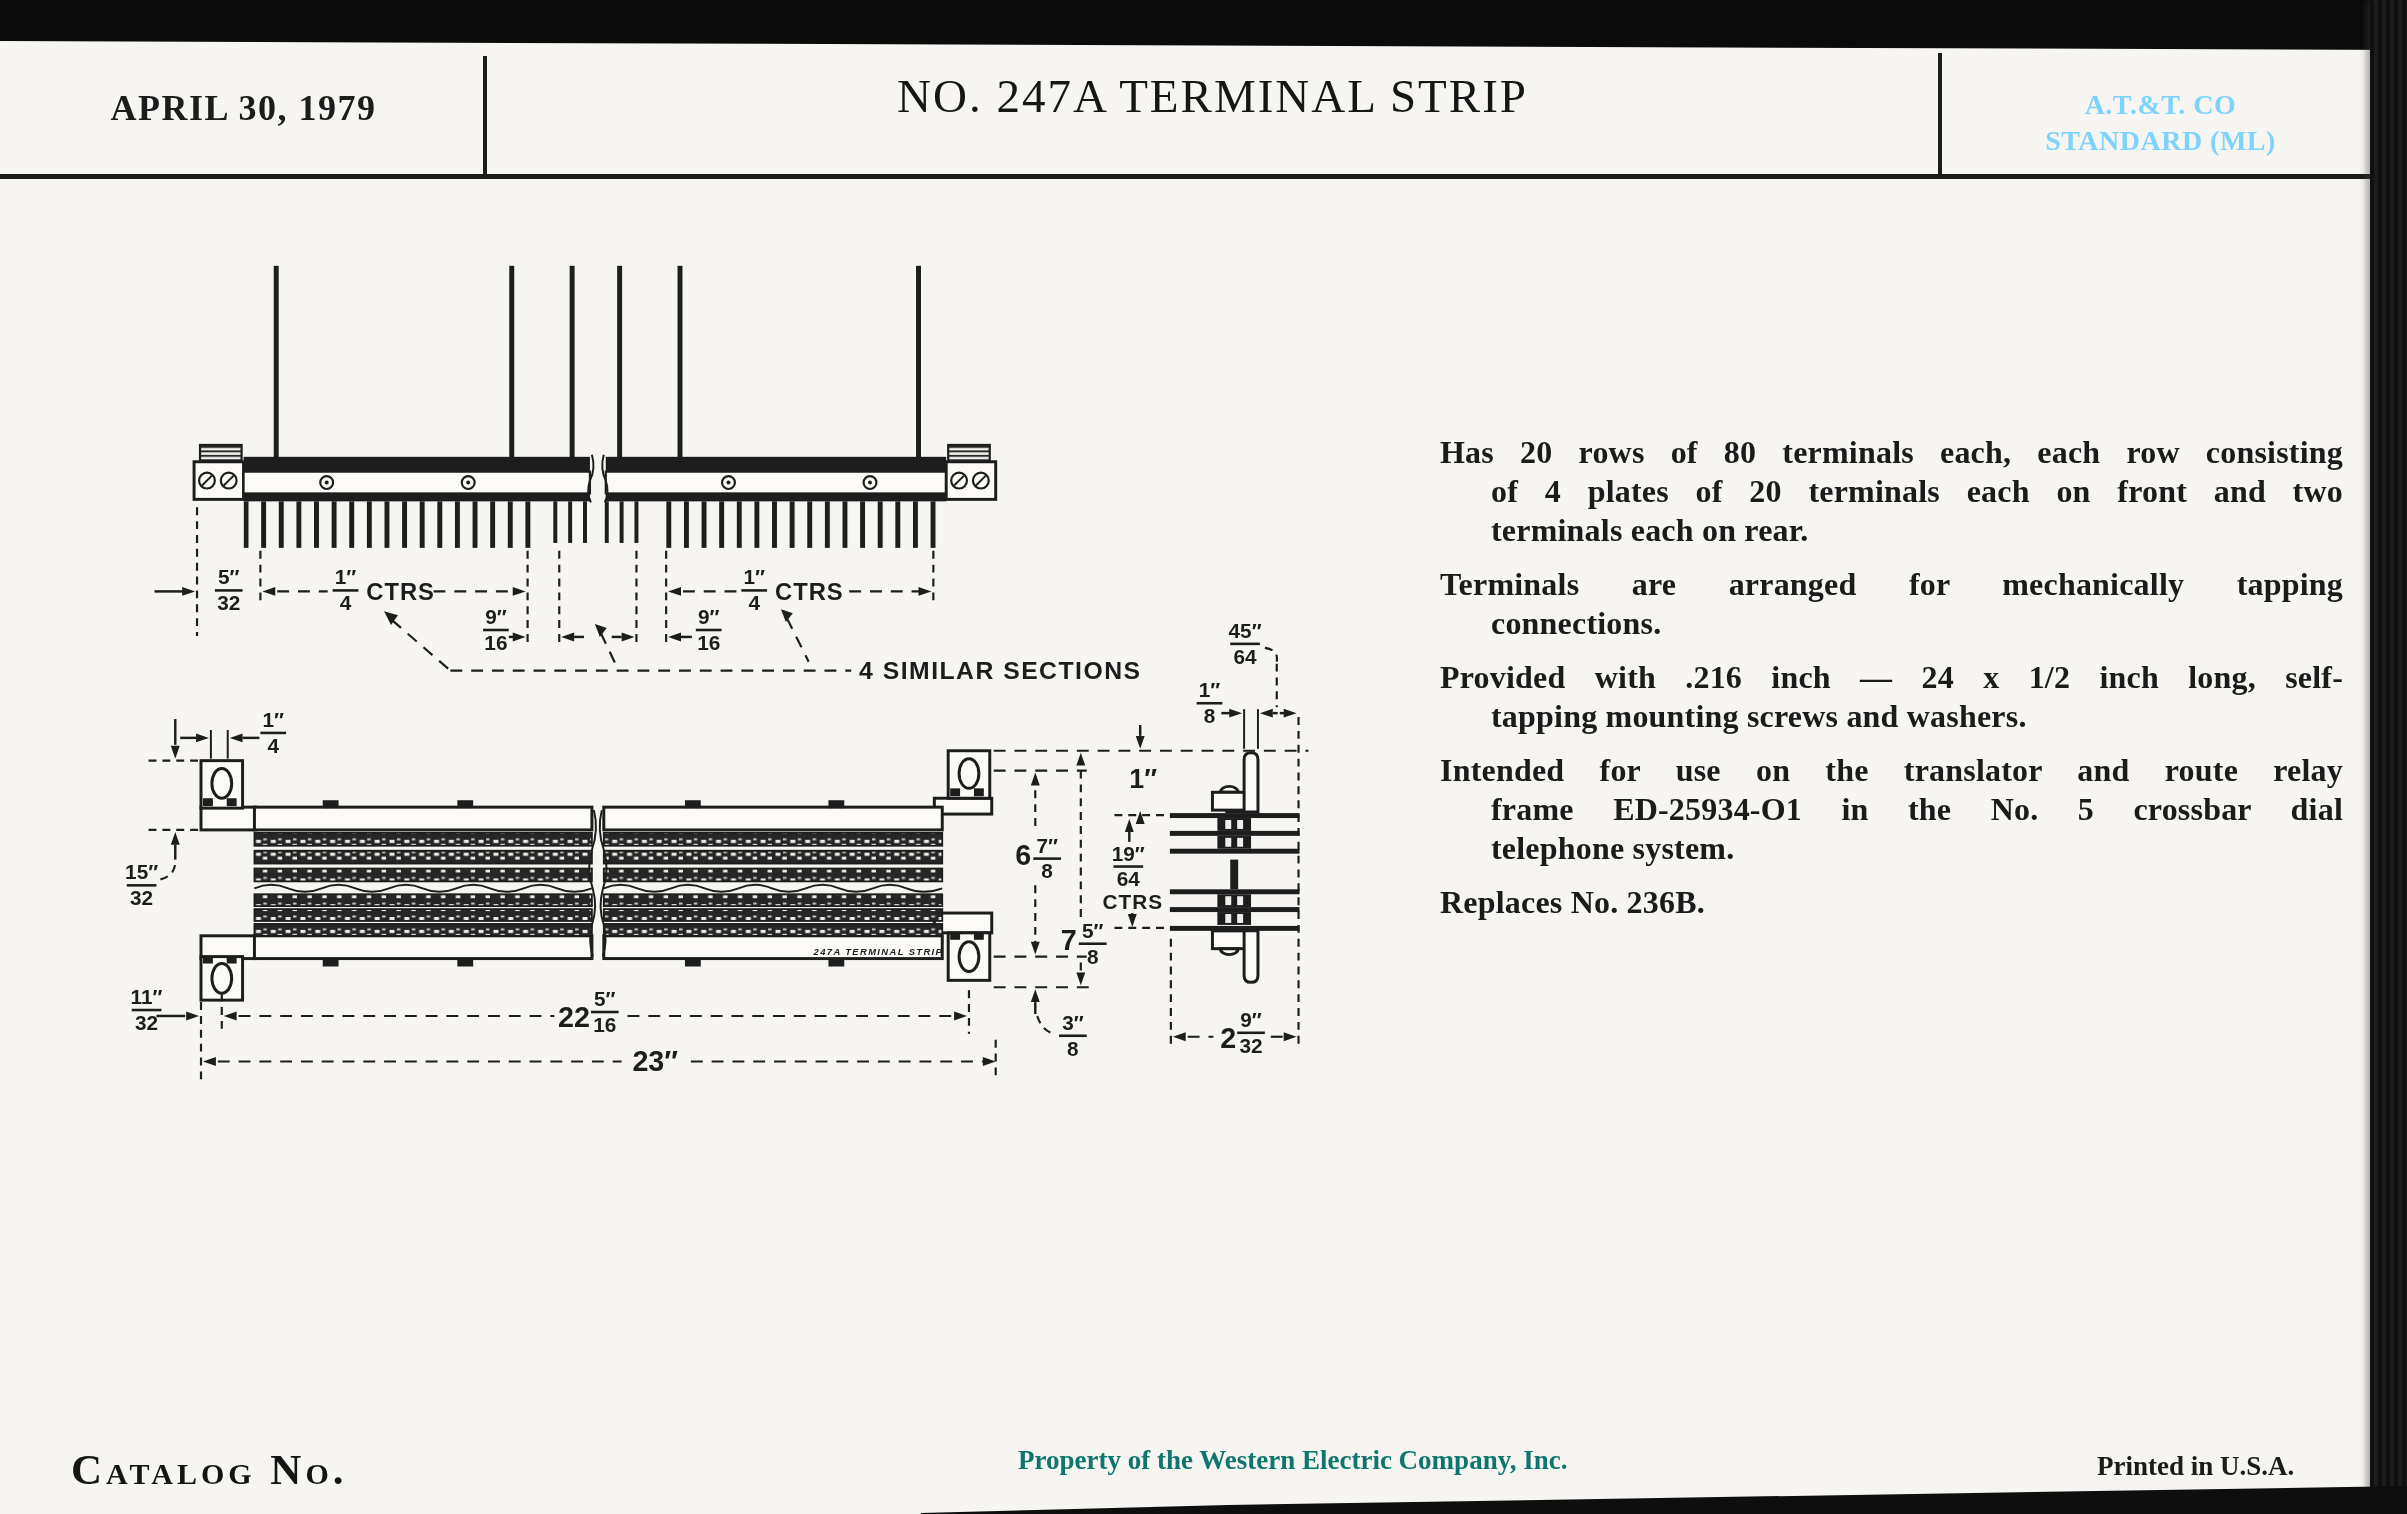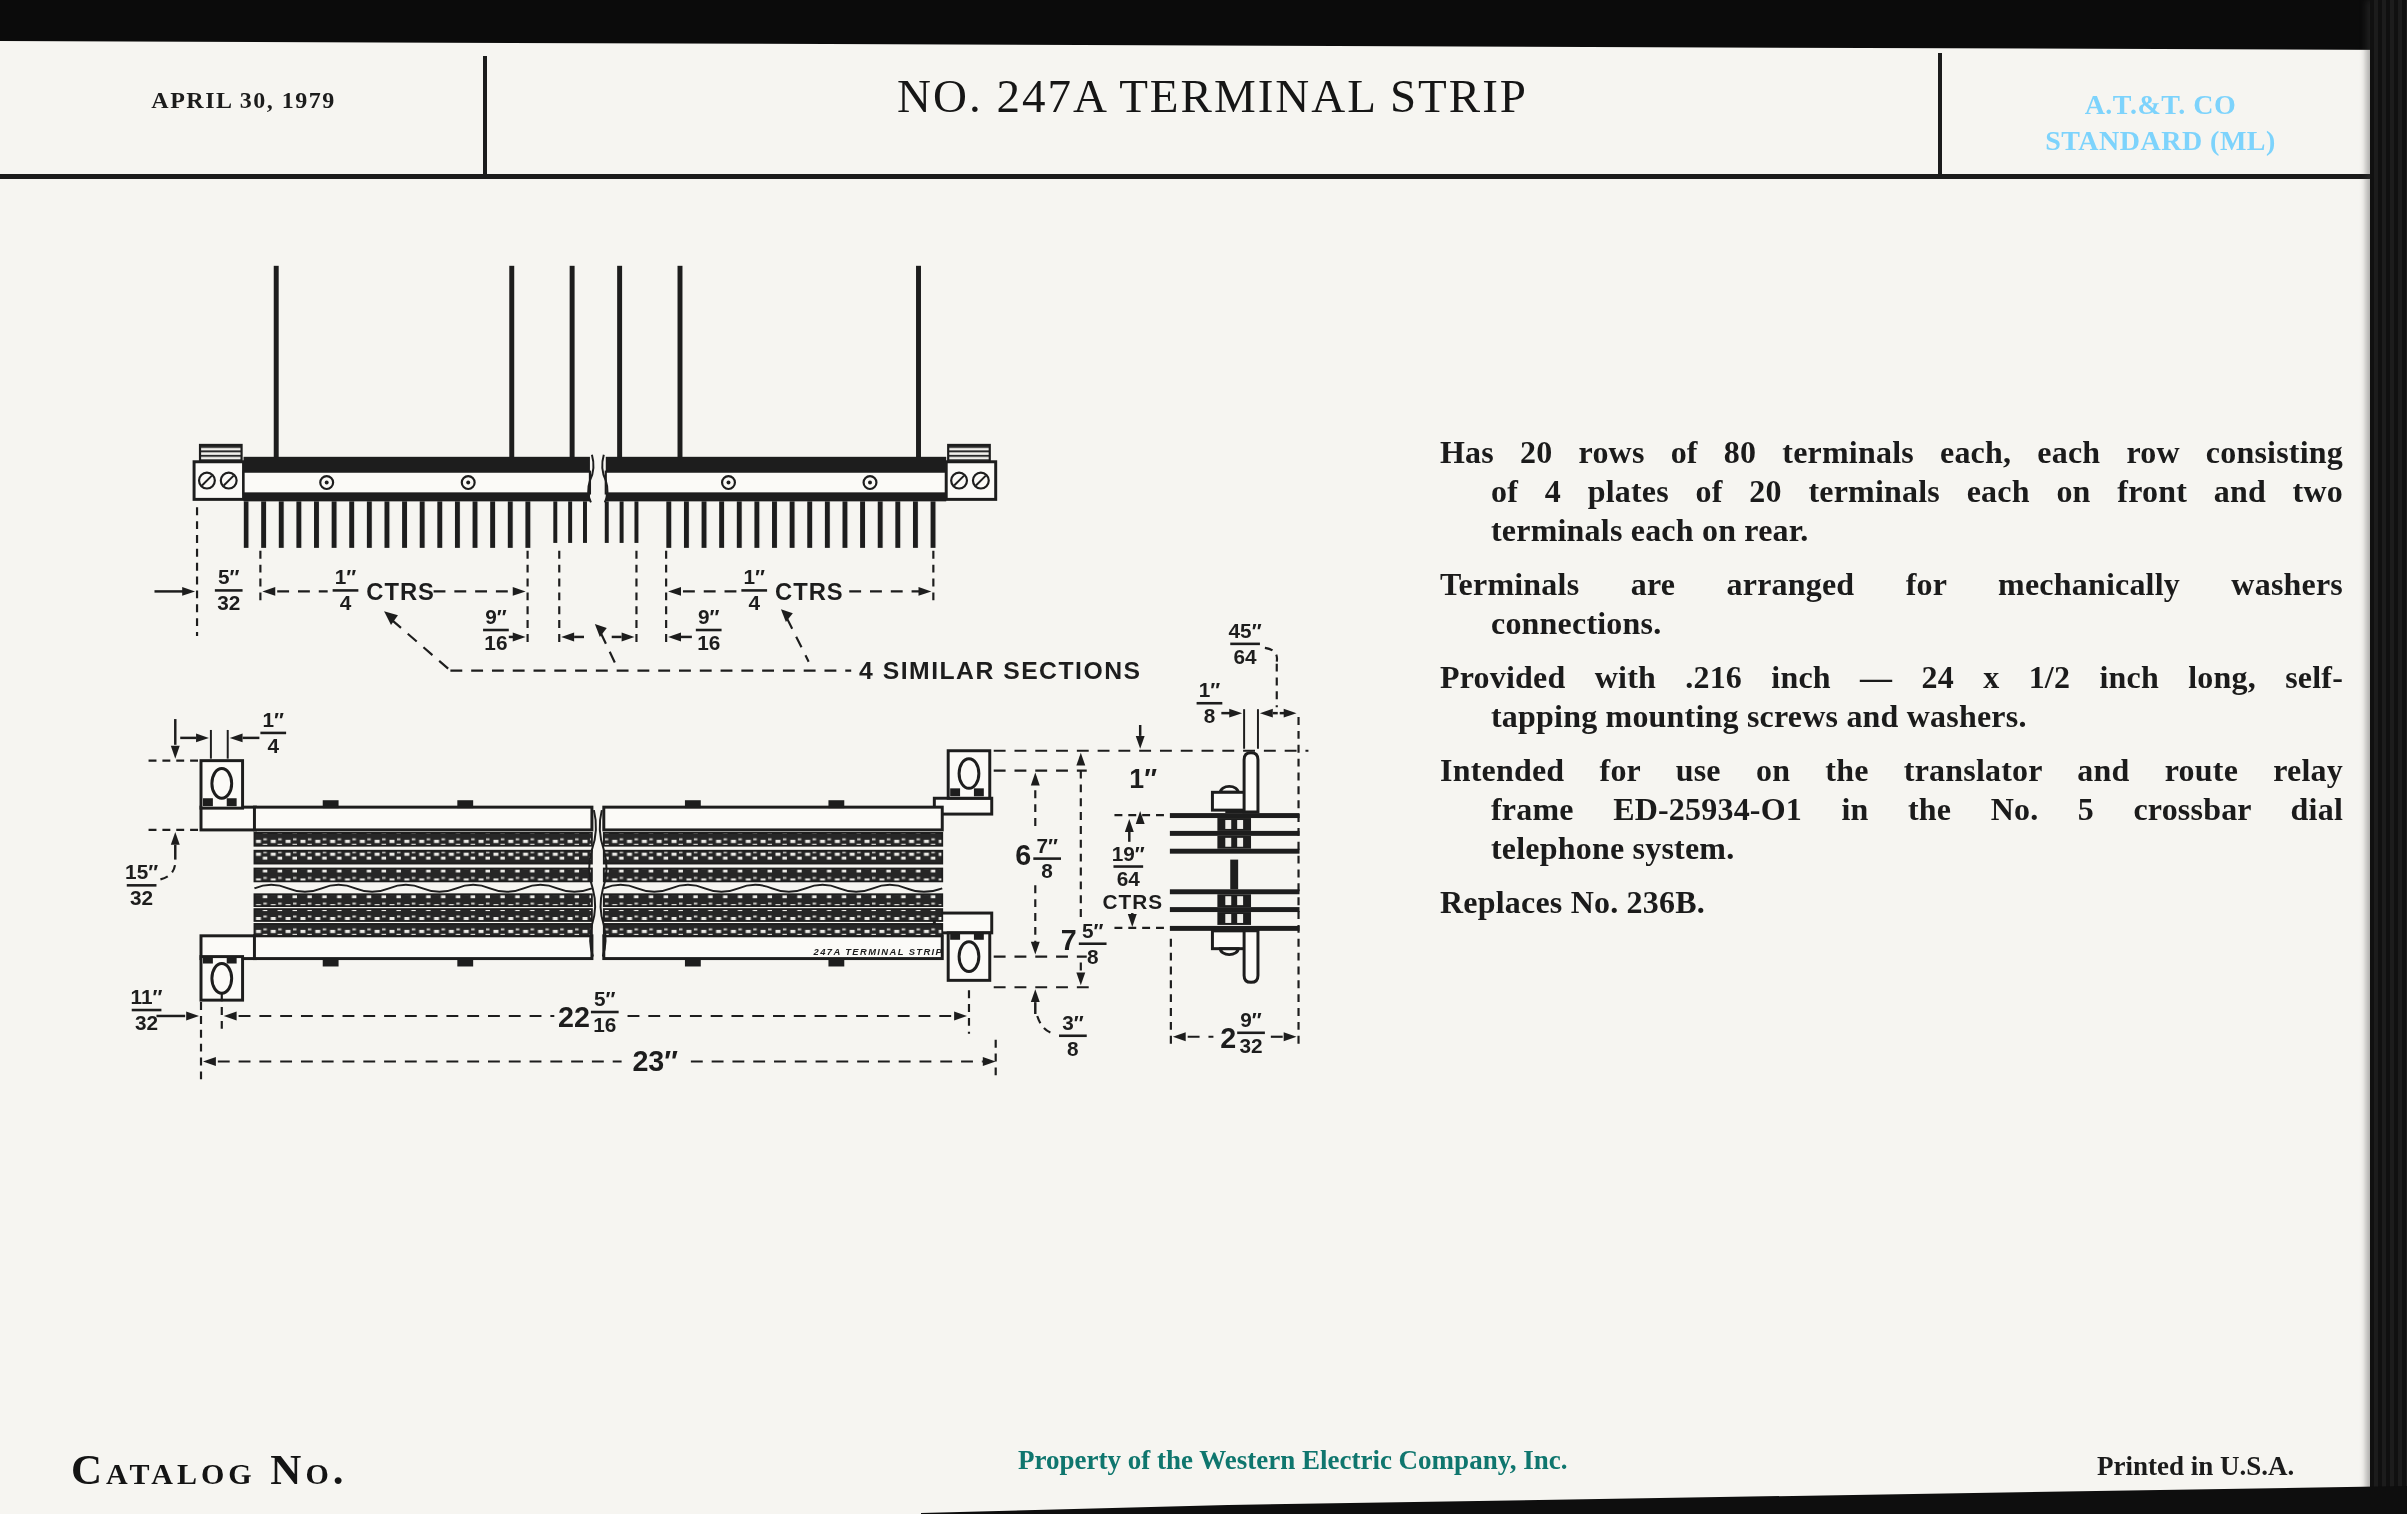--- a/index.html
+++ b/index.html
@@ -26,21 +26,21 @@
     z-index:5;
   }
   .wedge-bottom{
     position:absolute;left:0;bottom:0;width:2408px;height:32px;background:#0e0e0e;
     clip-path:polygon(921px 30px,1228px 22px,2408px 3px,2408px 32px,921px 32px);
     z-index:6;
   }
   .ink{color:#1c1c1c;}
   
   .h-date{position:absolute;left:77px;top:87px;width:333px;text-align:center;
-    font-size:24px;font-weight:bold;letter-spacing:1.5px;color:#1c1c1c;}
+    font-size:36px;font-weight:bold;letter-spacing:1.5px;color:#1c1c1c;}
   .h-title{position:absolute;left:554px;top:69px;width:1317px;text-align:center;
     font-size:47px;font-weight:normal;letter-spacing:2px;color:#161616;}
   .h-org{position:absolute;left:1965px;top:63px;width:391px;text-align:center;
     font-size:28px;font-weight:bold;line-height:36px;color:#7dd3fc;letter-spacing:0.5px;margin-top:24px;}
   .vrule{position:absolute;width:4px;background:#1c1c1c;}
   .vr1{left:483px;top:56px;height:123px;}
   .vr2{left:1938px;top:53px;height:123px;}
   .hrule{position:absolute;left:0;top:174px;width:2370px;height:5px;background:#1b1b1b;}
   
   .desc{position:absolute;left:1440px;top:433px;width:903px;color:#1b1b1b;
@@ -88,21 +88,21 @@
 </div>
 <div class="hrule"></div>
 
 <div class="desc">
   <div class="para">
     <div class="l0 jl">Has 20 rows of 80 terminals each, each row consisting</div>
     <div class="jl">of 4 plates of 20 terminals each on front and two</div>
     <div>terminals each on rear.</div>
   </div>
   <div class="para">
-    <div class="l0 jl">Terminals are arranged for mechanically washers</div>
+    <div class="l0 jl">Terminals are arranged for mechanically tapping</div>
     <div>connections.</div>
   </div>
   <div class="para">
     <div class="l0 jl">Provided with .216 inch — 24 x 1/2 inch long, self-</div>
     <div>tapping mounting screws and washers.</div>
   </div>
   <div class="para">
     <div class="l0 jl">Intended for use on the translator and route relay</div>
     <div class="jl">frame ED-25934-O1 in the No. 5 crossbar dial</div>
     <div>telephone system.</div>

